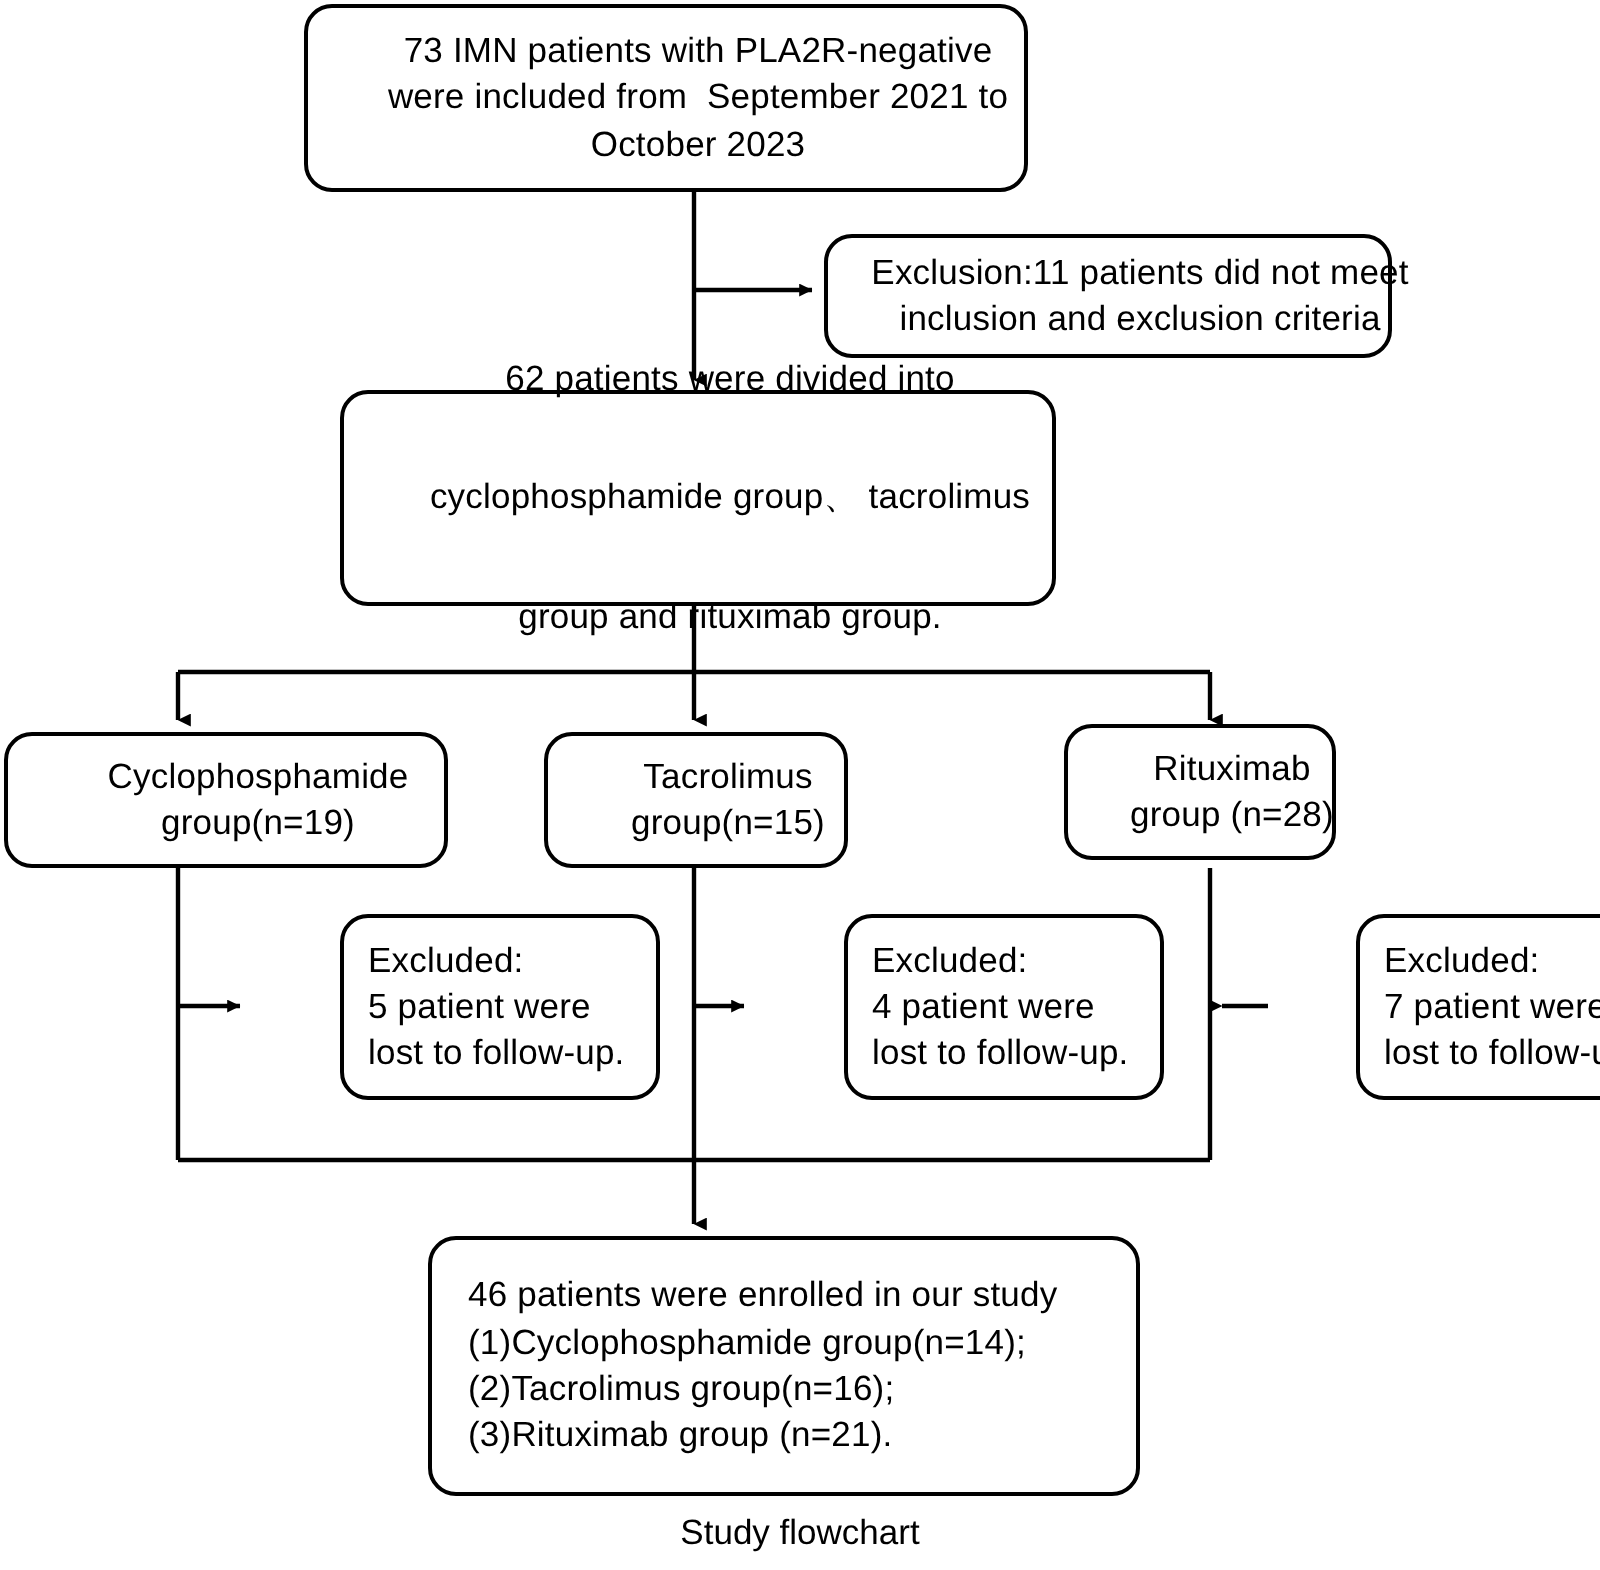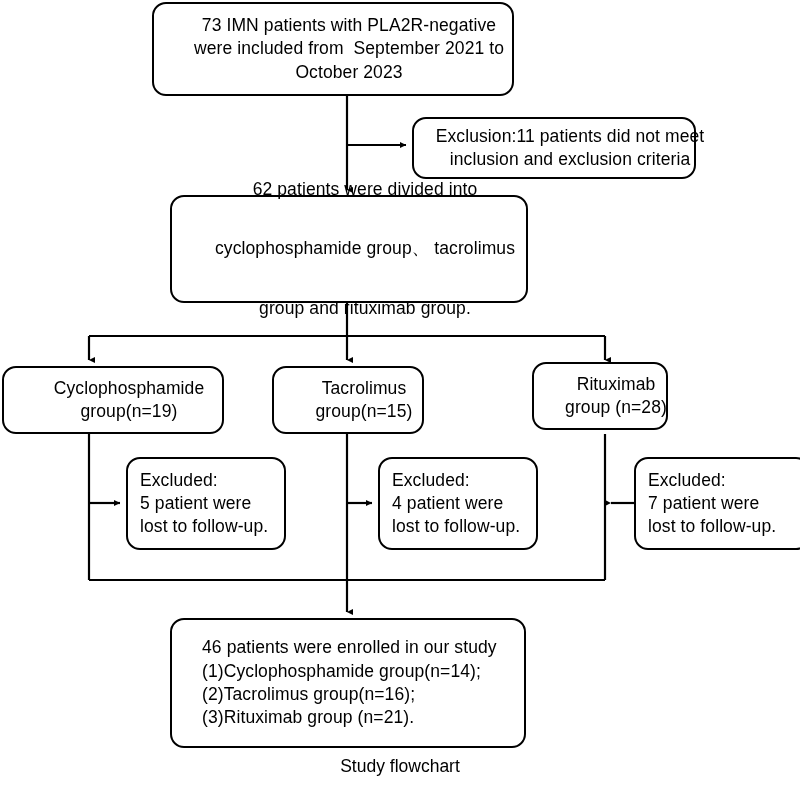--- a/index.html
+++ b/index.html
@@ -34,38 +34,38 @@
     background: #ffffff;
     display: flex;
     flex-direction: column;
     justify-content: center;
     font-size: 17.5px;
     line-height: 1.33;
     letter-spacing: 0.1px;
     z-index: 2;
   }
   .node.center { text-align: center; align-items: center; padding-left: 32px; }
-  .node.left   { text-align: right; align-items: flex-start; }
+  .node.left   { text-align: right; align-items: flex-start; margin-left: 44px; }
   .node .line { display: block; white-space: pre; }
   .node.left .line { padding-left: 14px; }
   .node.center .line { padding: 0 10px; }
 
   
   #node-top          { left: 152px; top: 2px;   width: 362px; height: 94px; }
   #node-exclusion    { left: 412px; top: 117px; width: 284px; height: 62px; }
   #node-divided      { left: 170px; top: 195px; width: 358px; height: 108px; gap: 36px; }
   #node-cyclo-group  { left: 2px;   top: 366px; width: 222px; height: 68px; }
   #node-tacro-group  { left: 272px; top: 366px; width: 152px; height: 68px; }
   #node-ritux-group  { left: 532px; top: 348px; width: 136px; height: 68px; margin-top: 14px; }
   #node-excl-cyclo   { left: 126px; top: 457px; width: 160px; height: 93px; }
   #node-excl-tacro   { left: 378px; top: 457px; width: 160px; height: 93px; }
   #node-excl-ritux   { left: 634px; top: 457px; width: 176px; height: 93px; }
   #node-enrolled     { left: 170px; top: 618px; width: 356px; height: 130px; }
 
-  #node-enrolled .line { padding-left: 30px; }
+  #node-enrolled .line { padding-left: 18px; }
   #node-excl-cyclo .line,
   #node-excl-tacro .line,
   #node-excl-ritux .line { padding-left: 12px; }
 
   #caption {
     position: absolute;
     left: 0;
     top: 756px;
     width: 800px;
     text-align: center;

